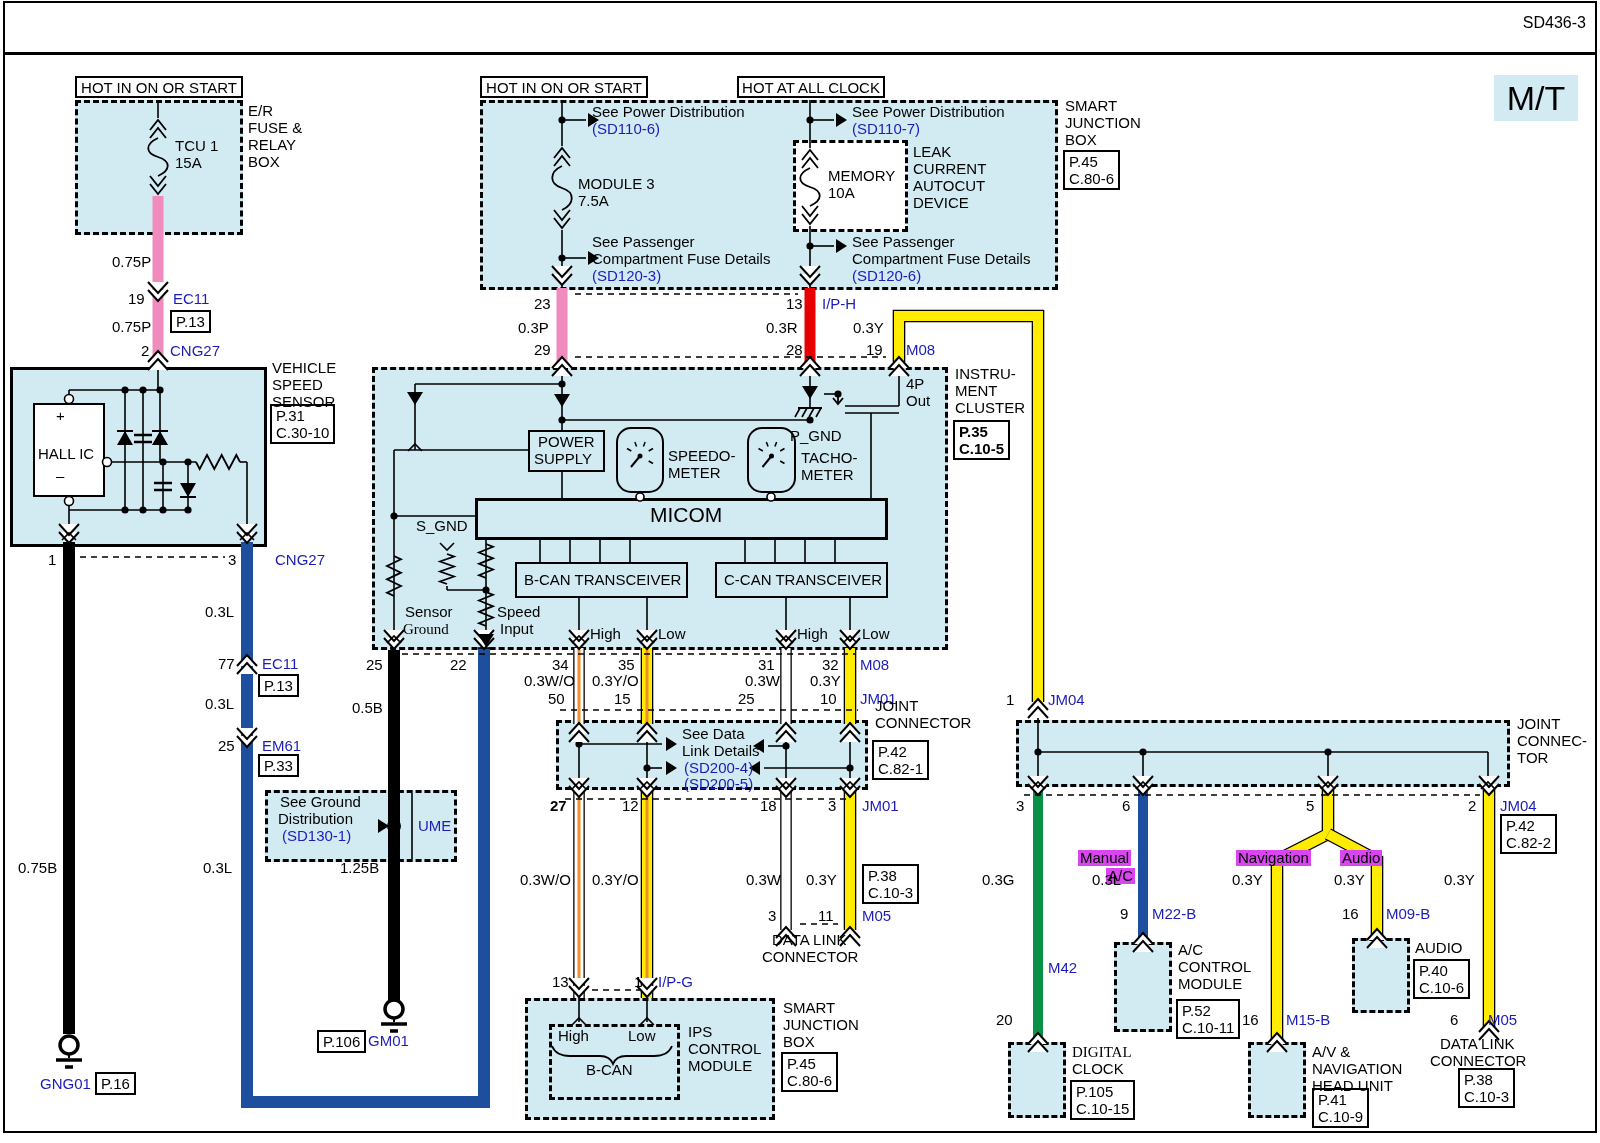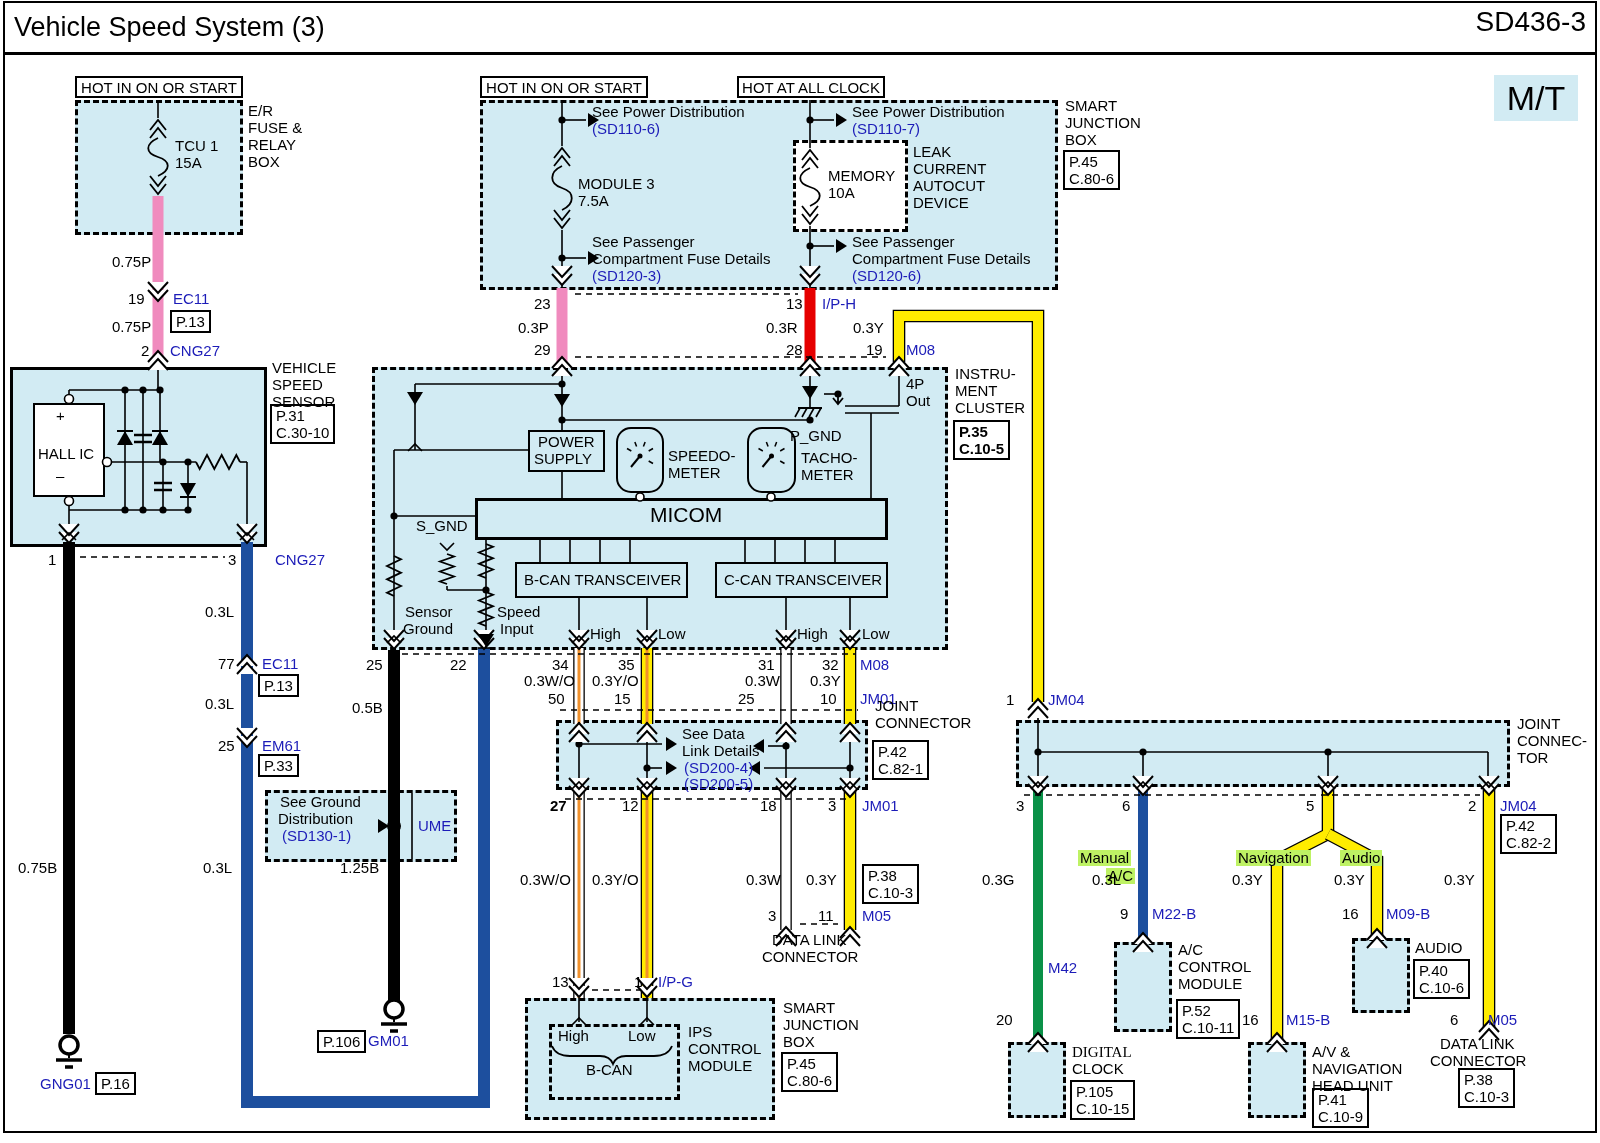--- a/index.html
+++ b/index.html
@@ -1,42 +1,41 @@
 <!DOCTYPE html>
 <html><head>
 <meta charset="utf-8">
 <style>
   html,body{margin:0;padding:0;background:#fff;}
   #stage{position:relative;width:1600px;height:1143px;background:#fff;overflow:hidden;
          font-family:"Liberation Sans",sans-serif;color:#000;}
   #frame{position:absolute;left:3px;top:1px;width:1590px;height:1128px;border:2px solid #000;}
   #divider{position:absolute;left:3px;top:52px;width:1594px;height:3px;background:#000;}
   #title{position:absolute;left:14px;top:12px;font-size:27px;}
-  #code{position:absolute;right:14px;top:6px;font-size:28px;}
+  #code{position:absolute;right:14px;top:14px;font-size:16px;}
   #badge{position:absolute;left:1494px;top:75px;width:84px;height:46px;background:#d2ebf3;
          font-size:34px;display:flex;align-items:center;justify-content:center;}
   .lbl{position:absolute;font-size:15px;line-height:16px;white-space:nowrap;}
   .blue{color:#1c1cb8;}
-  .hl{background:#bef264;padding:0 2px;}
+  .hl{background:#d946ef;padding:0 2px;}
   .box{position:absolute;box-sizing:border-box;}
   .dashed{border:3px dashed #000;}
   .solid{border:2px solid #000;}
   .refbox{position:absolute;border:2px solid #000;background:#fff;padding:1px 4px;
           font-size:15px;line-height:17px;white-space:nowrap;}
   .hdr{position:absolute;border:2px solid #000;background:#fff;font-size:15px;
        display:flex;align-items:center;justify-content:center;box-sizing:border-box;}
   svg{position:absolute;left:0;top:0;}
 </style>
 </head>
 <body>
 
 <div id="stage">
   <div id="frame"></div>
   <div id="divider"></div>
-  <div id="title">Vehicle Speed System (3)</div>
   <div id="code">SD436-3</div>
   <div id="badge">M/T</div>
   <div id="layers">
       <div class="box dashed" style="left: 75px; top: 100px; width: 168px; height: 135px; background: rgb(210, 235, 243);"></div>
       <div class="box dashed" style="left: 480px; top: 100px; width: 578px; height: 190px; background: rgb(210, 235, 243);"></div>
       <div class="box dashed" style="left: 793px; top: 140px; width: 115px; height: 92px; background: rgb(255, 255, 255);"></div>
       <div class="box solid" style="left: 10px; top: 367px; width: 257px; height: 180px; background: rgb(210, 235, 243); border-width: 3px;"></div>
       <div class="box solid" style="left: 33px; top: 403px; width: 72px; height: 94px; background: rgb(255, 255, 255);"></div>
       <div class="box dashed" style="left: 372px; top: 367px; width: 576px; height: 283px; background: rgb(210, 235, 243);"></div>
       <div class="box solid" style="left: 528px; top: 430px; width: 77px; height: 42px;"></div>
@@ -516,21 +515,21 @@
       <div class="lbl" style="left: 534px; top: 451px;">SUPPLY</div>
       <div class="lbl" style="left: 668px; top: 448px;">SPEEDO-</div>
       <div class="lbl" style="left: 668px; top: 465px;">METER</div>
       <div class="lbl" style="left: 801px; top: 450px;">TACHO-</div>
       <div class="lbl" style="left: 801px; top: 467px;">METER</div>
       <div class="lbl" style="left: 650px; top: 507px; font-size: 21px;">MICOM</div>
       <div class="lbl" style="left: 416px; top: 518px;">S_GND</div>
       <div class="lbl" style="left: 524px; top: 572px;">B-CAN TRANSCEIVER</div>
       <div class="lbl" style="left: 724px; top: 572px;">C-CAN TRANSCEIVER</div>
       <div class="lbl" style="left: 405px; top: 604px;">Sensor</div>
-      <div class="lbl" style="left: 403px; top: 621px;">Ground</div>
+      <div class="lbl" style="left: 403px; top: 621px; font-family: Liberation Serif, serif;">Ground</div>
       <div class="lbl" style="left: 497px; top: 604px;">Speed</div>
       <div class="lbl" style="left: 500px; top: 621px;">Input</div>
       <div class="lbl" style="left: 590px; top: 626px;">High</div>
       <div class="lbl" style="left: 658px; top: 626px;">Low</div>
       <div class="lbl" style="left: 797px; top: 626px;">High</div>
       <div class="lbl" style="left: 862px; top: 626px;">Low</div>
       <div class="lbl" style="left: 366px; top: 657px;">25</div>
       <div class="lbl" style="left: 450px; top: 657px;">22</div>
       <div class="lbl" style="left: 552px; top: 657px;">34</div>
       <div class="lbl" style="left: 618px; top: 657px;">35</div>

